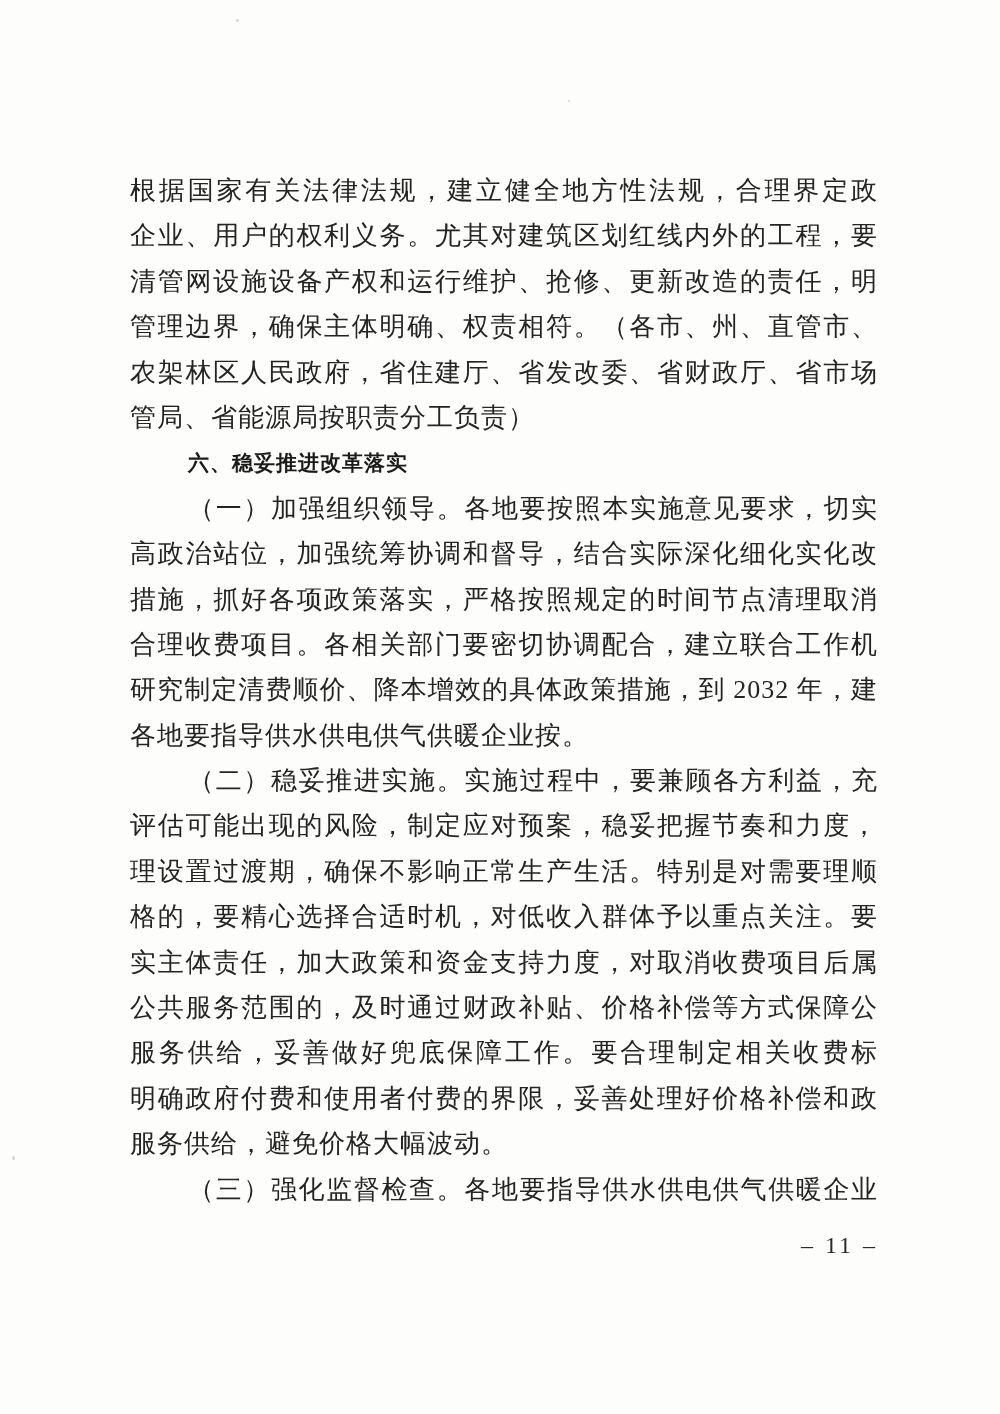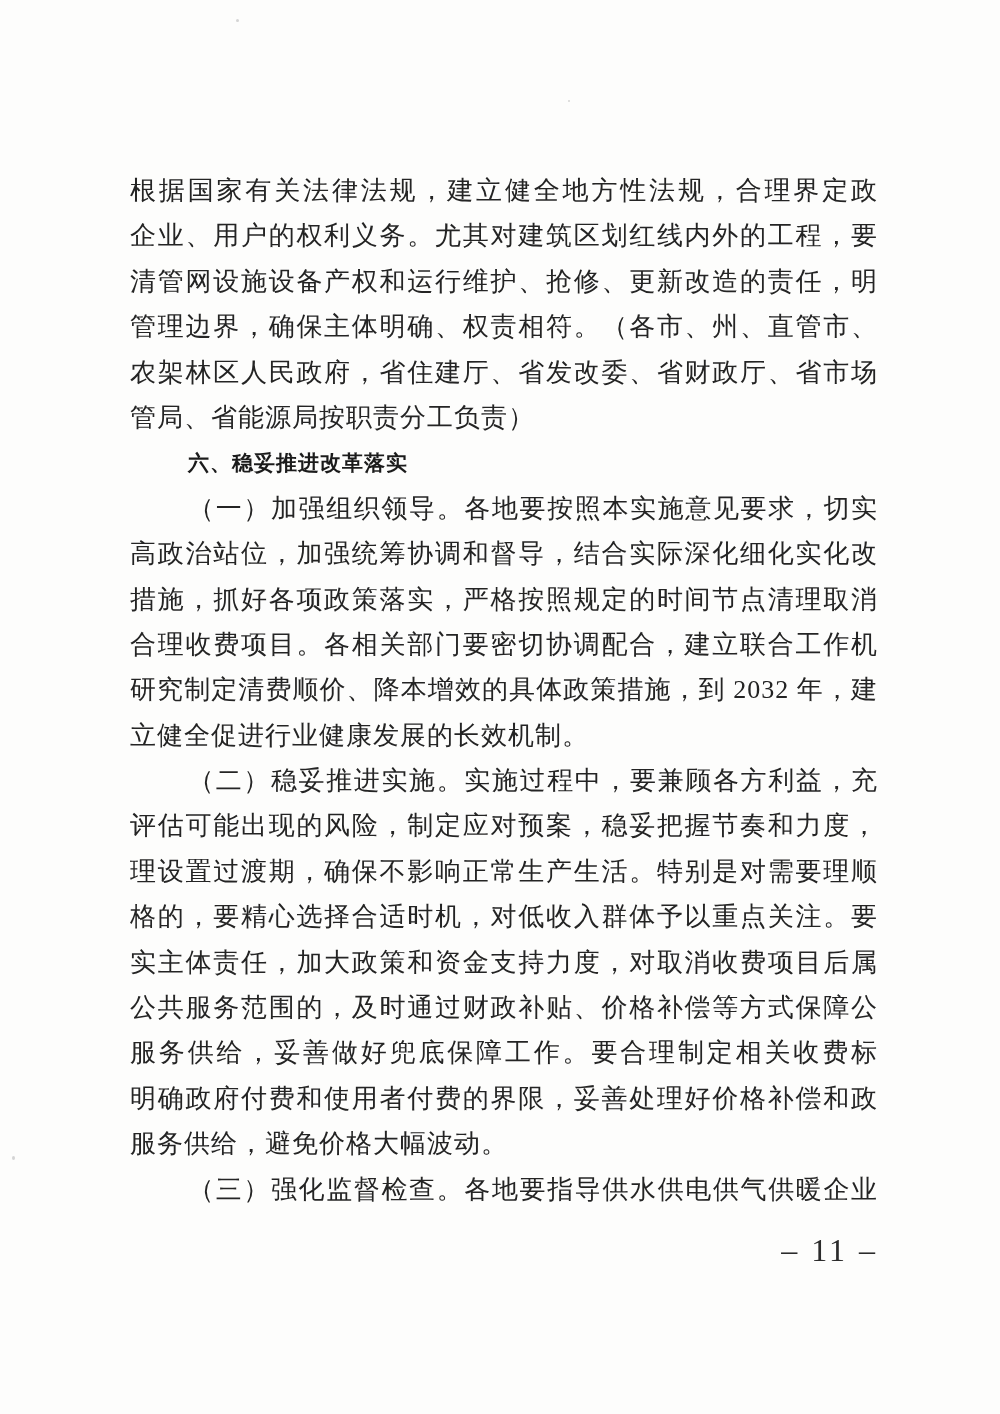--- a/index.html
+++ b/index.html
@@ -44,21 +44,21 @@
     font-weight: 700;
     color: #1b1b1b;
     font-size: 21px;
   }
   .page-number {
     position: absolute;
     left: 130px;
     top: 1232px;
     width: 748px;
     text-align: right;
-    font-size: 32px;
+    font-size: 24px;
     letter-spacing: 3px;
     color: #2b2b2b;
   }
   
   .speck {
     position: absolute;
     background: #b9b9b9;
     border-radius: 50%;
     opacity: 0.6;
   }
@@ -80,21 +80,21 @@
     <div class="line">清管网设施设备产权和运行维护、抢修、更新改造的责任，明晰</div>
     <div class="line">管理边界，确保主体明确、权责相符。（各市、州、直管市、神</div>
     <div class="line">农架林区人民政府，省住建厅、省发改委、省财政厅、省市场监</div>
     <div class="line nj">管局、省能源局按职责分工负责）</div>
     <div class="line nj ind heading">六、稳妥推进改革落实</div>
     <div class="line ind">（一）加强组织领导。各地要按照本实施意见要求，切实提</div>
     <div class="line">高政治站位，加强统筹协调和督导，结合实际深化细化实化改革</div>
     <div class="line">措施，抓好各项政策落实，严格按照规定的时间节点清理取消不</div>
     <div class="line">合理收费项目。各相关部门要密切协调配合，建立联合工作机制，</div>
     <div class="line">研究制定清费顺价、降本增效的具体政策措施，到 2032 年，建</div>
-    <div class="line nj">立健全促进行业健康发展的长效机制。</div>
+    <div class="line nj">各地要指导供水供电供气供暖企业按。</div>
     <div class="line ind">（二）稳妥推进实施。实施过程中，要兼顾各方利益，充分</div>
     <div class="line">评估可能出现的风险，制定应对预案，稳妥把握节奏和力度，合</div>
     <div class="line">理设置过渡期，确保不影响正常生产生活。特别是对需要理顺价</div>
     <div class="line">格的，要精心选择合适时机，对低收入群体予以重点关注。要落</div>
     <div class="line">实主体责任，加大政策和资金支持力度，对取消收费项目后属于</div>
     <div class="line">公共服务范围的，及时通过财政补贴、价格补偿等方式保障公共</div>
     <div class="line">服务供给，妥善做好兜底保障工作。要合理制定相关收费标准，</div>
     <div class="line">明确政府付费和使用者付费的界限，妥善处理好价格补偿和政府</div>
     <div class="line nj">服务供给，避免价格大幅波动。</div>
     <div class="line ind">（三）强化监督检查。各地要指导供水供电供气供暖企业按</div>

